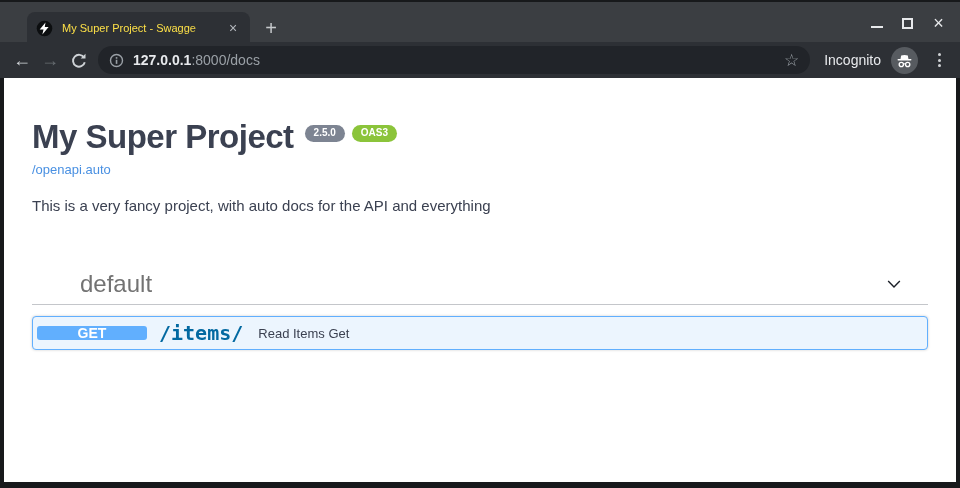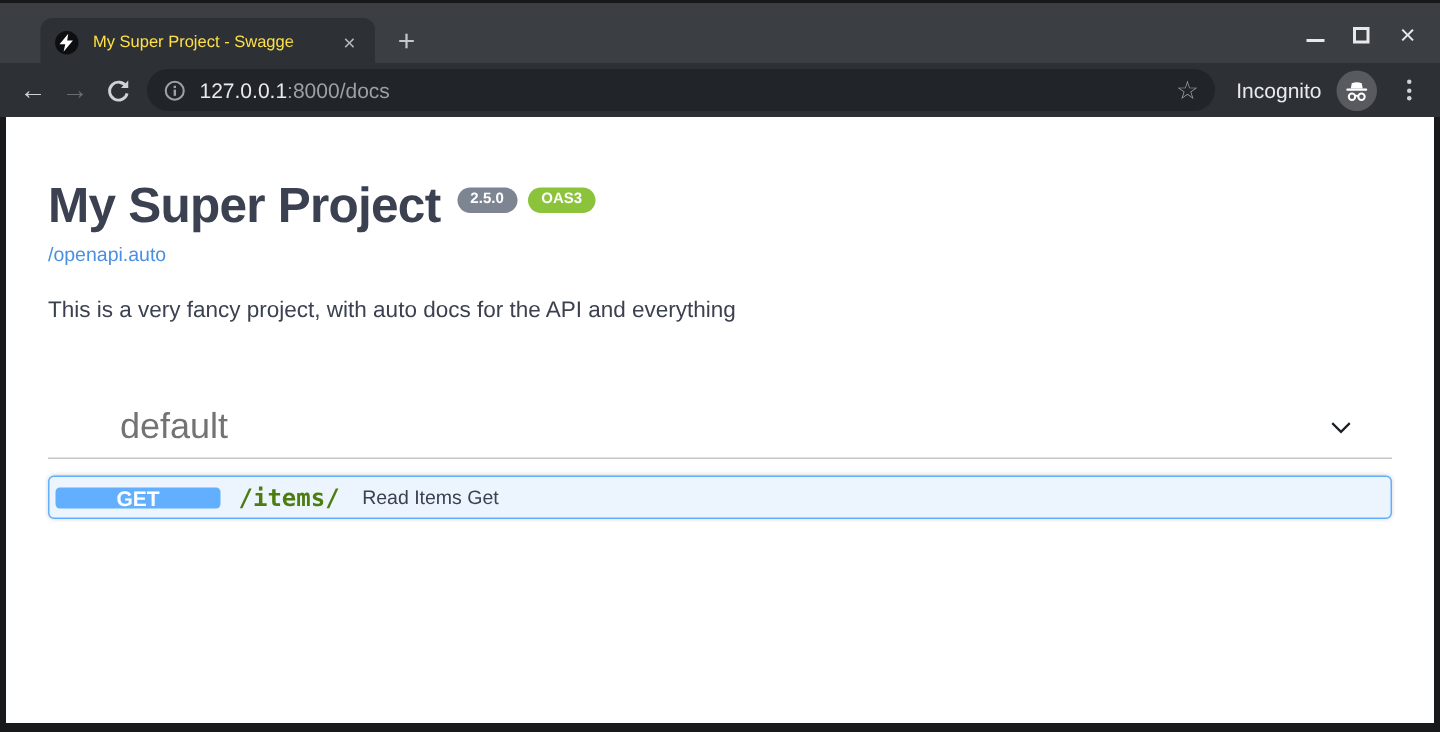--- a/index.html
+++ b/index.html
@@ -22,21 +22,21 @@
   .min-bar { width:12px; height:2px; background:#e7e9eb; margin-top:8px; }
   .max-box { width:11px; height:11px; border:2px solid #e7e9eb; }
   .close-x { font-size:18px; line-height:1; }
 
   
   .toolbar { position:absolute; top:42px; left:0; right:0; height:36px; background:#2d3035; display:flex; align-items:center; padding:0 8px; }
   .nav-btn { width:28px; height:28px; display:flex; align-items:center; justify-content:center; font-size:18px; color:#ced2d6; flex:0 0 auto; }
   .nav-btn.disabled { color:#686d72; }
   .omnibox { flex:1; height:28px; margin:0 8px 0 6px; background:#212429; border-radius:14px; display:flex; align-items:center; padding:0 11px; min-width:0; }
   .url-text { margin-left:9px; font-size:14px; white-space:nowrap; }
-  .url-host { color:#e8eaed; font-weight:400; }
+  .url-host { color:#e8eaed; font-weight:700; }
   .url-rest { color:#9aa0a6; }
   .omni-spacer { flex:1; }
   .star { font-size:17px; color:#9aa0a6; line-height:1; }
   .incog-label { font-size:14px; color:#e8eaed; margin:0 10px 0 6px; white-space:nowrap; }
   .incog-badge { width:27px; height:27px; border-radius:50%; background:#575b60; display:flex; align-items:center; justify-content:center; flex:0 0 auto; }
   .menu-dots { width:26px; height:26px; margin-left:8px; display:flex; flex-direction:column; align-items:center; justify-content:center; gap:2.5px; flex:0 0 auto; }
   .menu-dots span { width:3px; height:3px; border-radius:50%; background:#d0d3d6; }
 
   
   .pagearea { position:absolute; top:78px; left:4px; right:4px; bottom:6px; background:#ffffff; overflow:hidden; color:#3b4151; }
@@ -49,21 +49,21 @@
   .pill { font-size:10px; font-weight:700; color:#fff; padding:3px 9px 4px; border-radius:57px; line-height:1; }
   .spec-link { display:inline-block; margin-top:6px; font-size:13px; color:#4990e2; text-decoration:none; }
   .description { margin-top:19px; font-size:15px; color:#3b4151; }
 
   .section-header { margin-top:56px; display:flex; align-items:center; justify-content:space-between; padding:0 24px 6px 8px; border-bottom:1px solid rgba(59,65,81,.3); cursor:pointer; }
   .section-title { font-size:24px; font-weight:400; color:#737373; line-height:28px;margin-left:40px; }
   .chevron { width:20px; height:20px; }
 
   .opblock { margin-top:11px; border:1px solid #61affe; border-radius:4px; background:#ecf5fe; box-shadow:0 0 3px rgba(0,0,0,.19); display:flex; align-items:center; padding:4px; cursor:pointer; }
   .method-btn { width:110px; height:14px; background:#61affe; border-radius:3px; color:#fff; font-size:14px; font-weight:700; display:flex; align-items:center; justify-content:center; border:none; }
-  .op-path { margin-left:12px; font-family:"DejaVu Sans Mono", monospace; font-size:16px; font-weight:700; color:#4d7c0f; }
+  .op-path { margin-left:12px; font-family:"DejaVu Sans Mono", monospace; font-size:20px; font-weight:700; color:#0369a1; }
   .op-summary { margin-left:15px; font-size:13px; color:#3b4151; }
 </style>
 </head>
 <body>
 
 <div class="window">
 
   <div class="tabstrip">
     <div class="tab">
       <svg class="favicon" viewBox="0 0 24 24">

